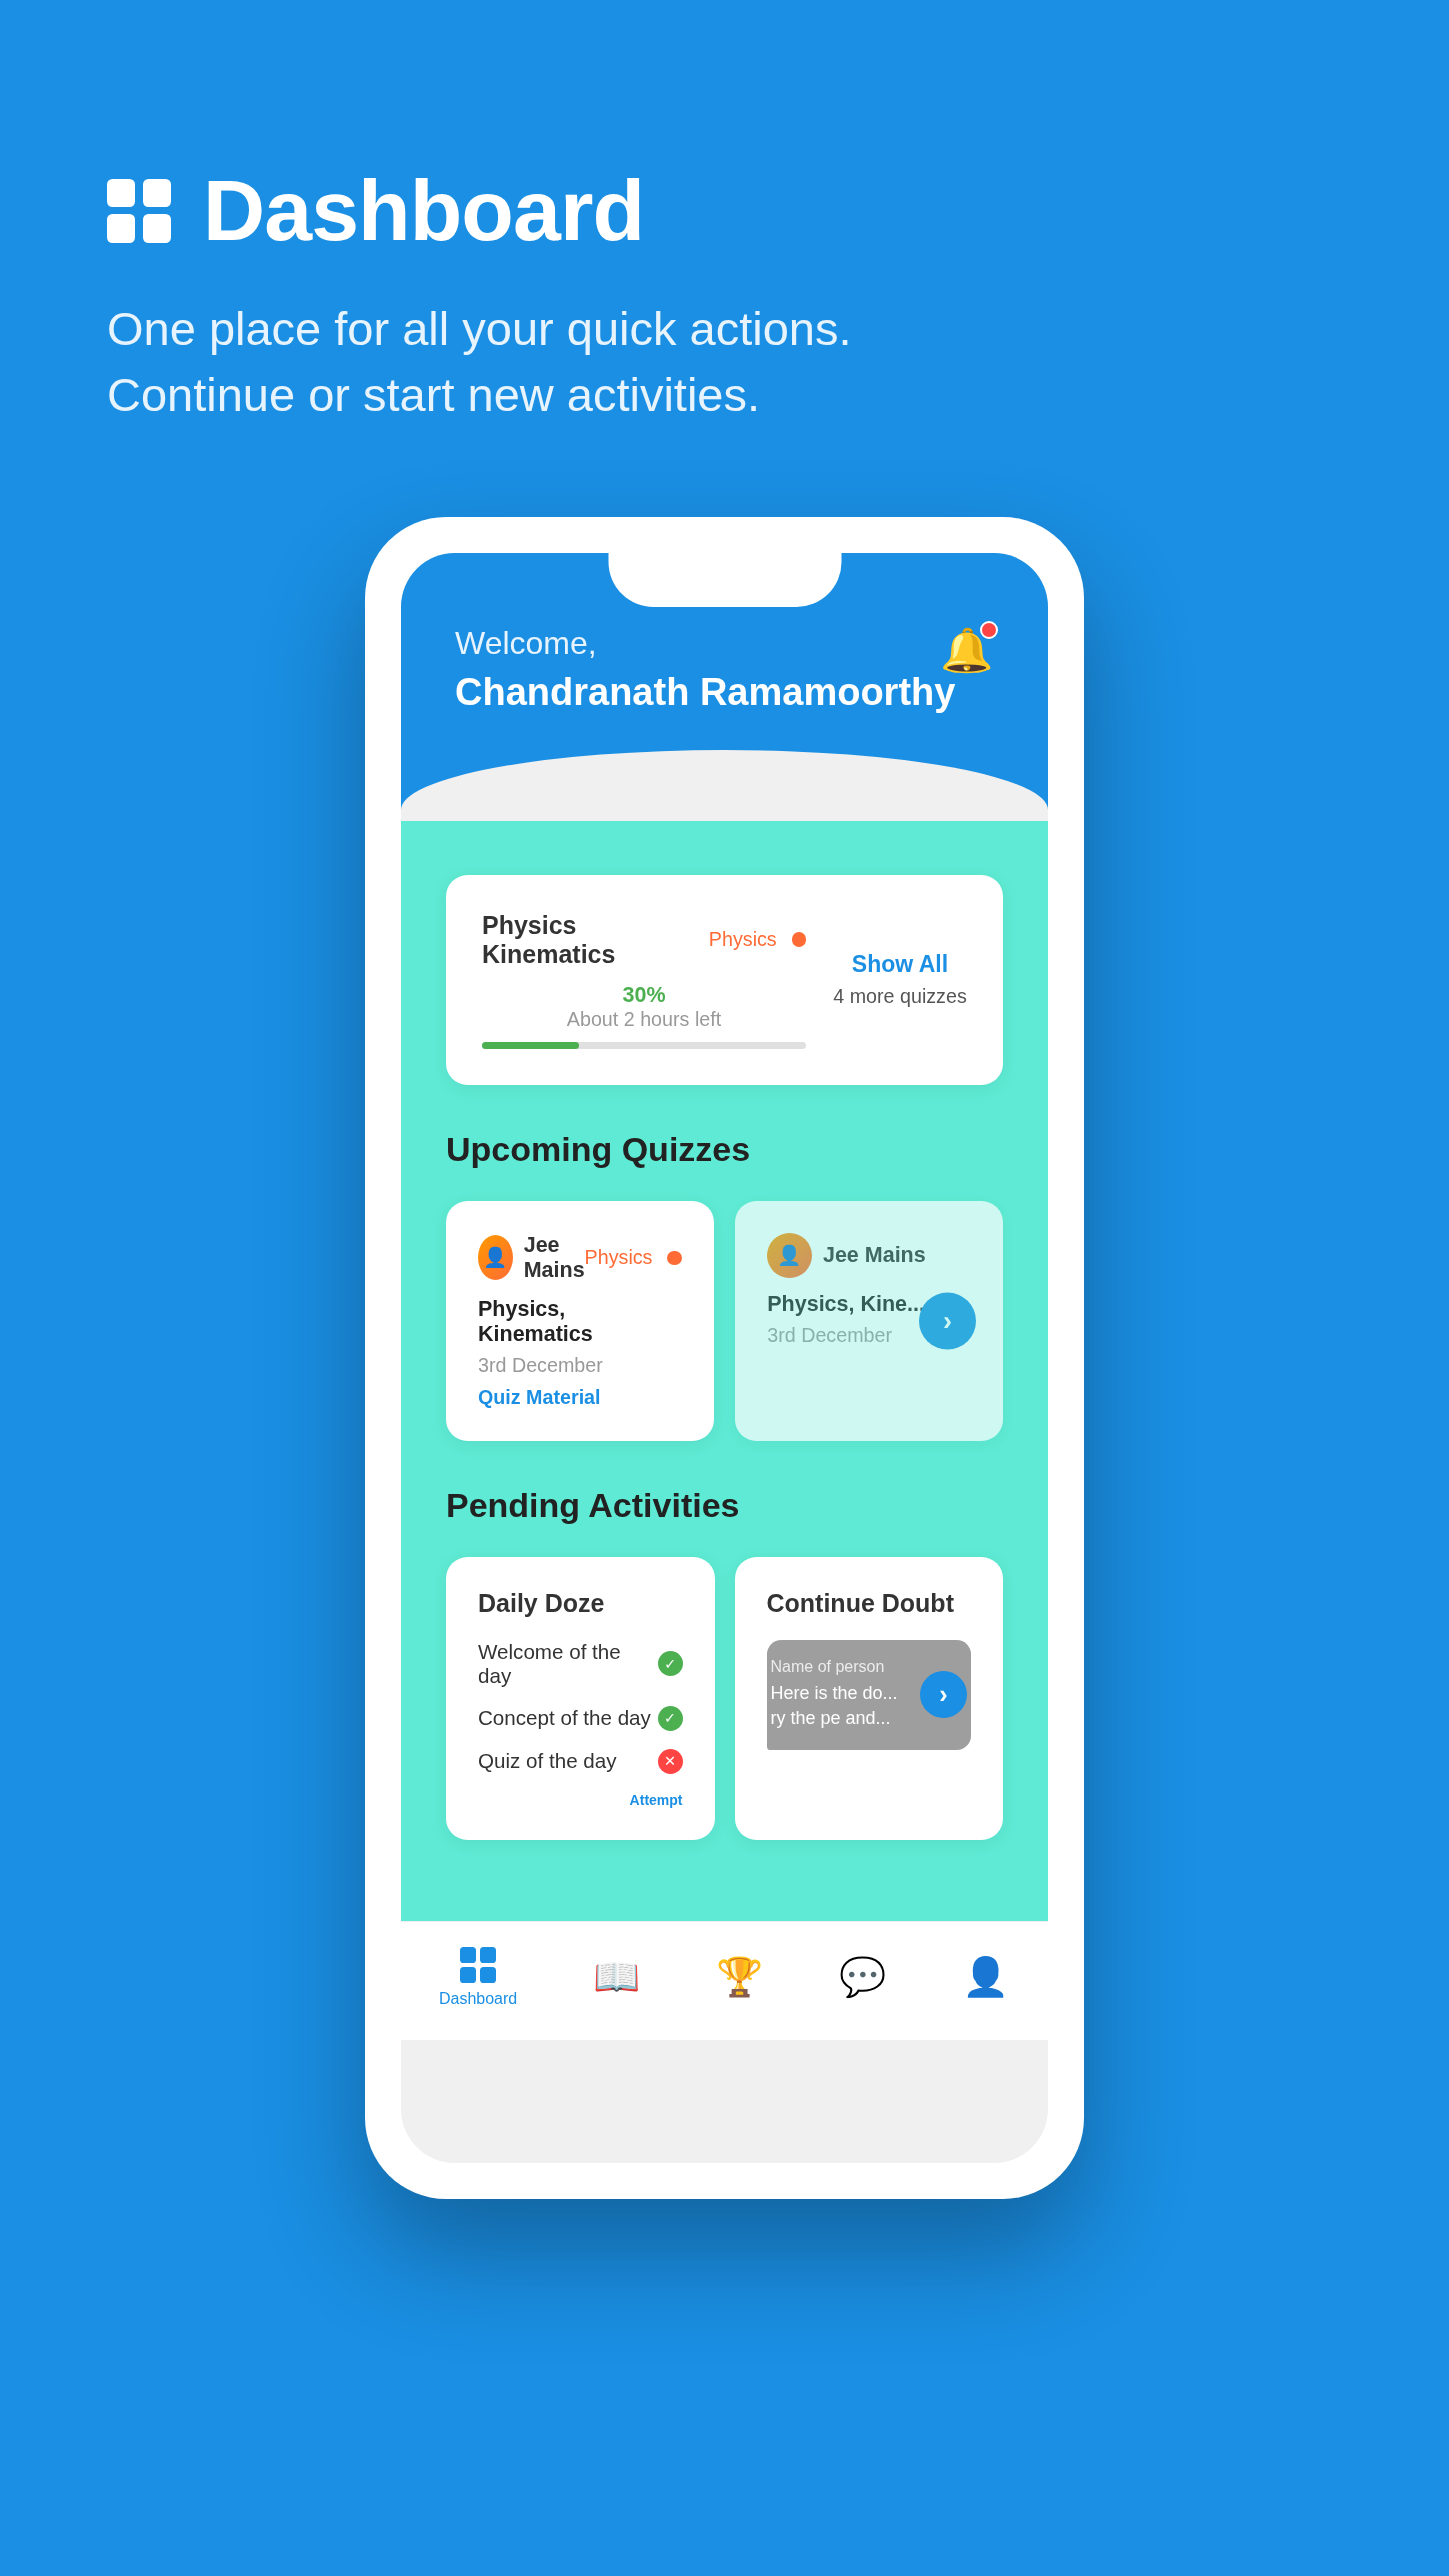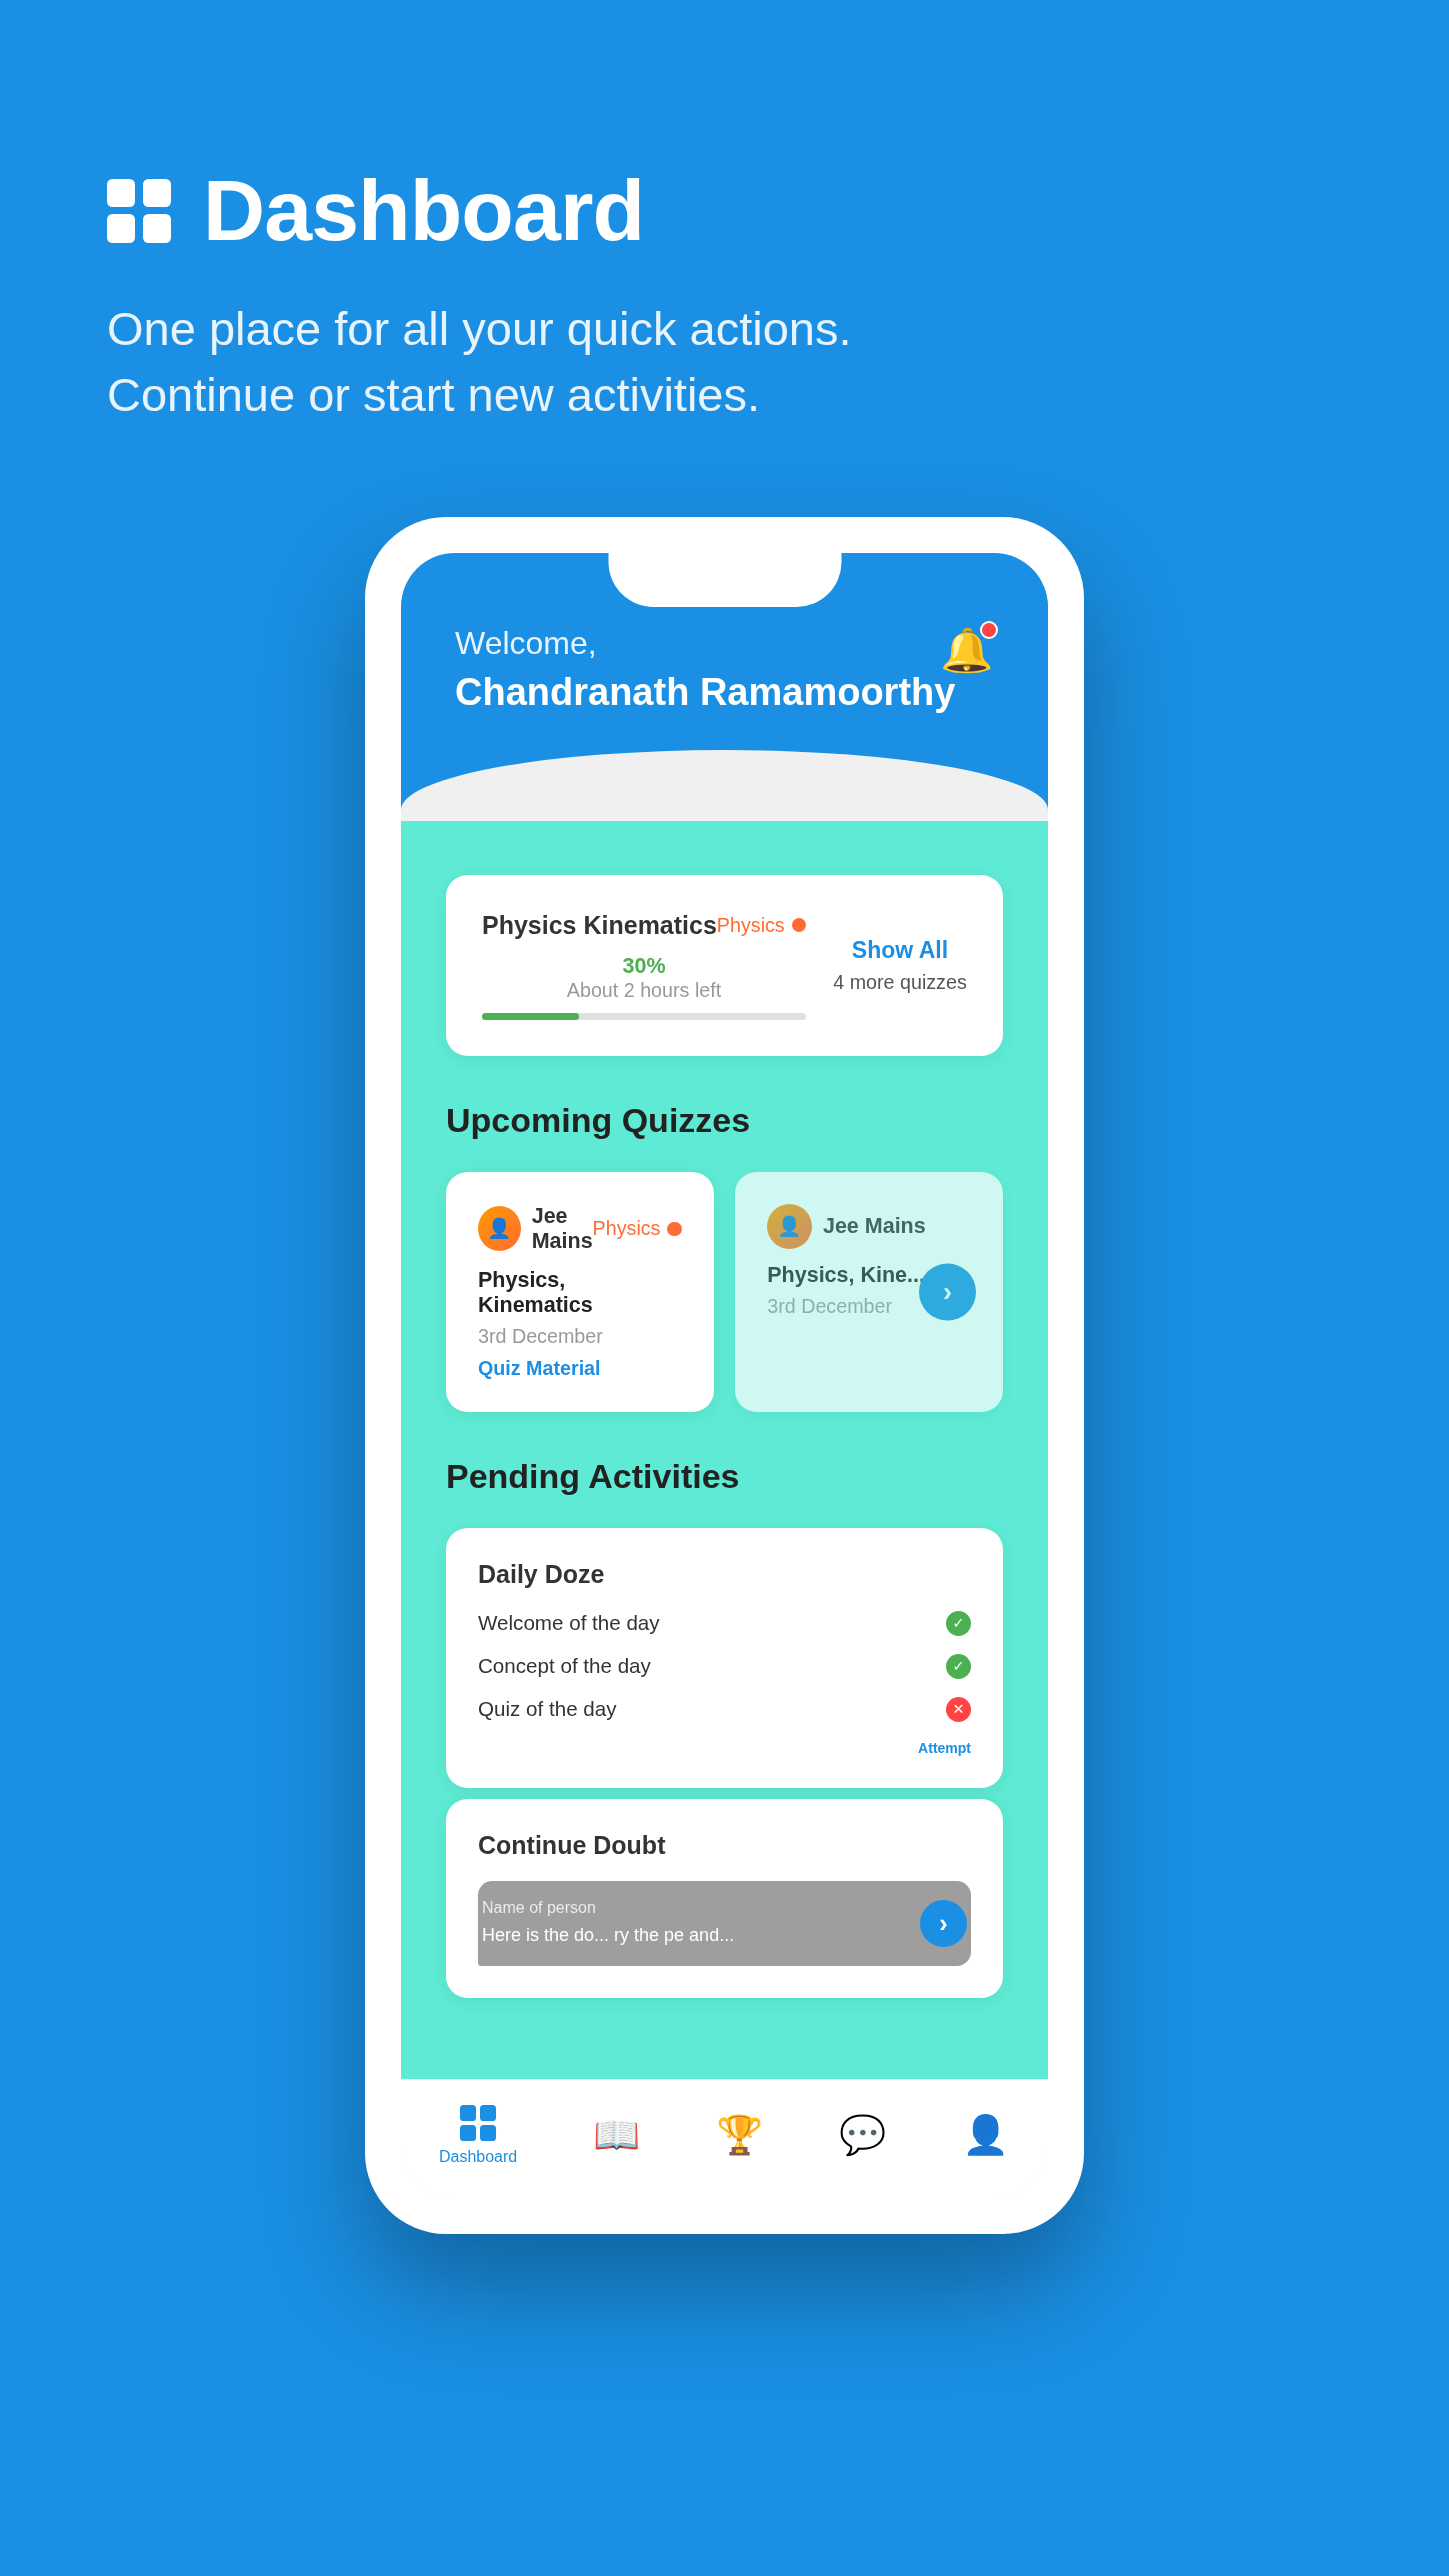--- a/index.html
+++ b/index.html
@@ -184,21 +184,21 @@
 
     .quiz-name {
       font-size: 25px;
       font-weight: 600;
       color: #333;
     }
 
     .physics-badge {
       display: flex;
       align-items: center;
-      gap: 7px;
+      gap: 15px;
       color: #ff6b35;
       font-size: 19.7px;
       font-weight: 500;
     }
 
     .badge-dot {
       width: 14.3px;
       height: 14.3px;
       border-radius: 50%;
       background: #ff6b35;
@@ -349,22 +349,21 @@
       font-weight: 700;
     }
 
     
     .pending-activities-section {
       margin-bottom: 45px;
     }
 
     .pending-cards-row {
       display: flex;
-      gap: 11px;
-      flex-direction: column;
+      gap: 20px;
     }
 
     .pending-card {
       background: white;
       border-radius: 21.5px;
       padding: 32px;
       flex: 1;
       box-shadow: 0 3.6px 18px rgba(0,0,0,0.06);
     }
 

